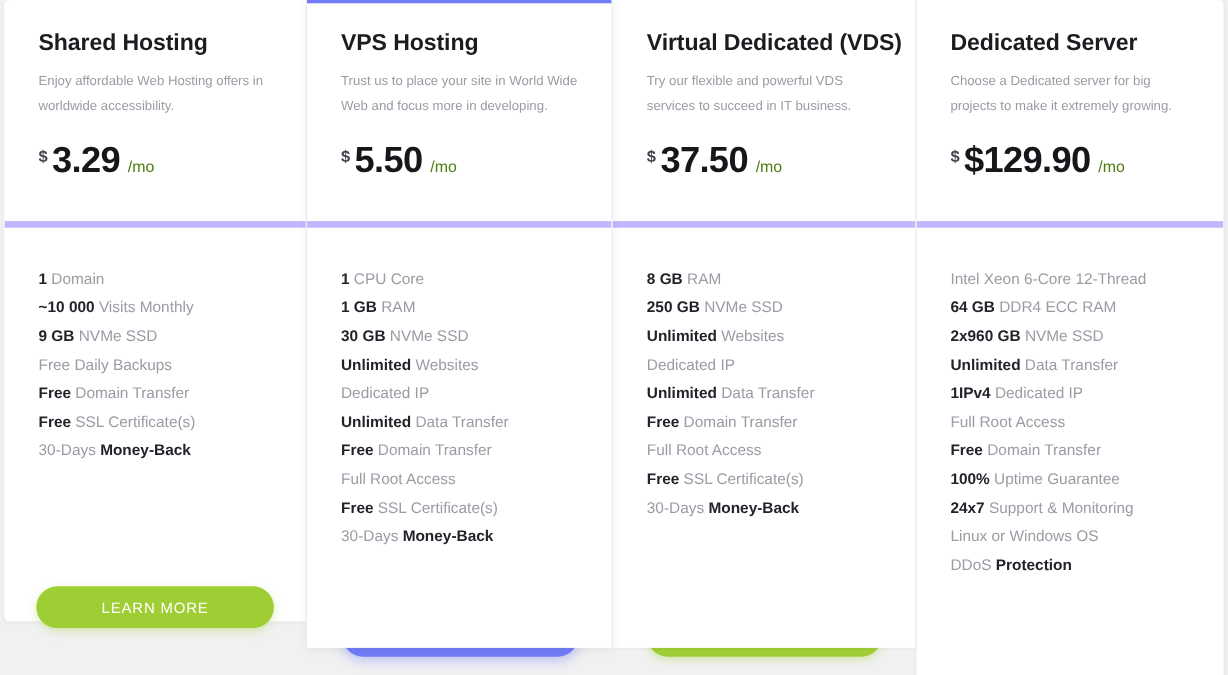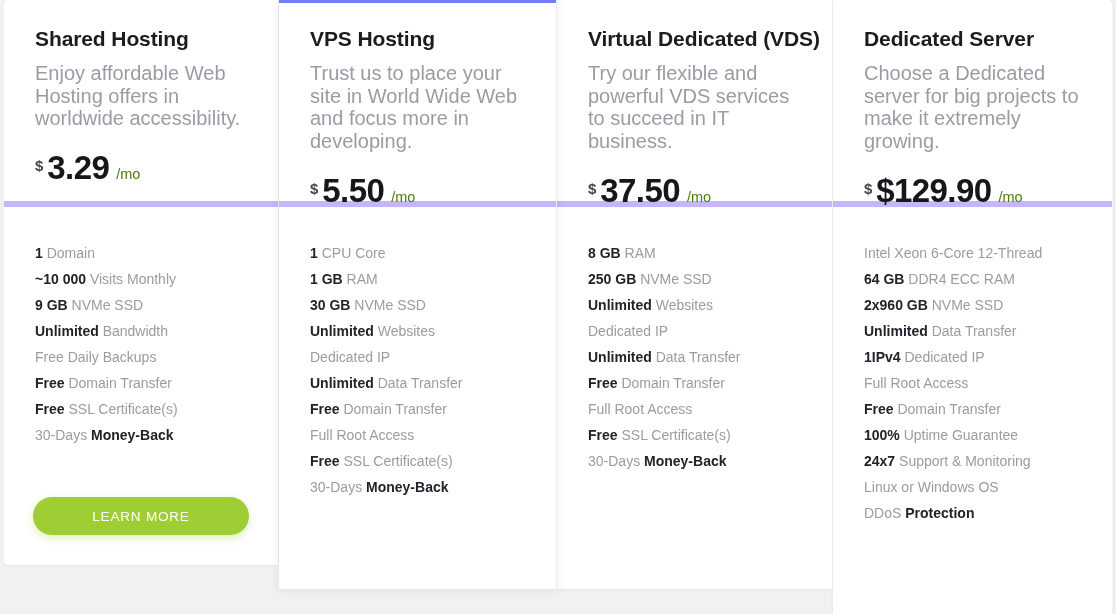--- a/index.html
+++ b/index.html
@@ -84,21 +84,21 @@
     font-size: 21px;
     font-weight: bold;
     color: #1b1b20;
     letter-spacing: -0.1px;
     margin: 0 0 11px 0;
     line-height: 1.2;
     white-space: nowrap;
   }
 
   .plan-desc {
-    font-size: 20px;
+    font-size: 12px;
     color: #9b9ba5;
     line-height: 22.6px;
     margin: 0;
     font-weight: normal;
   }
 
   .price-row {
     margin-top: 21px;
     display: flex;
     align-items: baseline;
@@ -147,20 +147,21 @@
     justify-content: center;
     border: none;
     border-radius: 26px;
     color: #ffffff;
     font-size: 13.6px;
     letter-spacing: 0.75px;
     font-family: "Liberation Sans", sans-serif;
     cursor: pointer;
     height: 38px;
     box-sizing: border-box;
+    margin-top: 36px;
   }
   .btn.green {
     background: #9fcd34;
     box-shadow: 0 3px 8px rgba(159,205,52,0.35);
   }
   .btn.blue {
     background: #727cf8;
     box-shadow: 0 4px 11px rgba(114,124,248,0.40);
   }
 
@@ -181,21 +182,20 @@
       <div class="price-row">
         <span class="currency">$</span>
         <span class="price-amount">3.29</span>
         <span class="price-period">/mo</span>
       </div>
     </div>
     <ul class="feature-list">
         <li class="feature-item"><b>1</b> Domain</li>
         <li class="feature-item"><b>~10 000</b> Visits Monthly</li>
         <li class="feature-item"><b>9 GB</b> NVMe SSD</li>
-        <li class="feature-item"><b>Unlimited</b> Bandwidth</li>
         <li class="feature-item">Free Daily Backups</li>
         <li class="feature-item"><b>Free</b> Domain Transfer</li>
         <li class="feature-item"><b>Free</b> SSL Certificate(s)</li>
         <li class="feature-item">30-Days <b>Money-Back</b></li>
       </ul>
   </div>
   <button class="btn green btn-first">LEARN MORE</button>
 
   <div class="card second">
     <div class="accent-bar" style="background: rgb(114, 124, 248);"></div>

